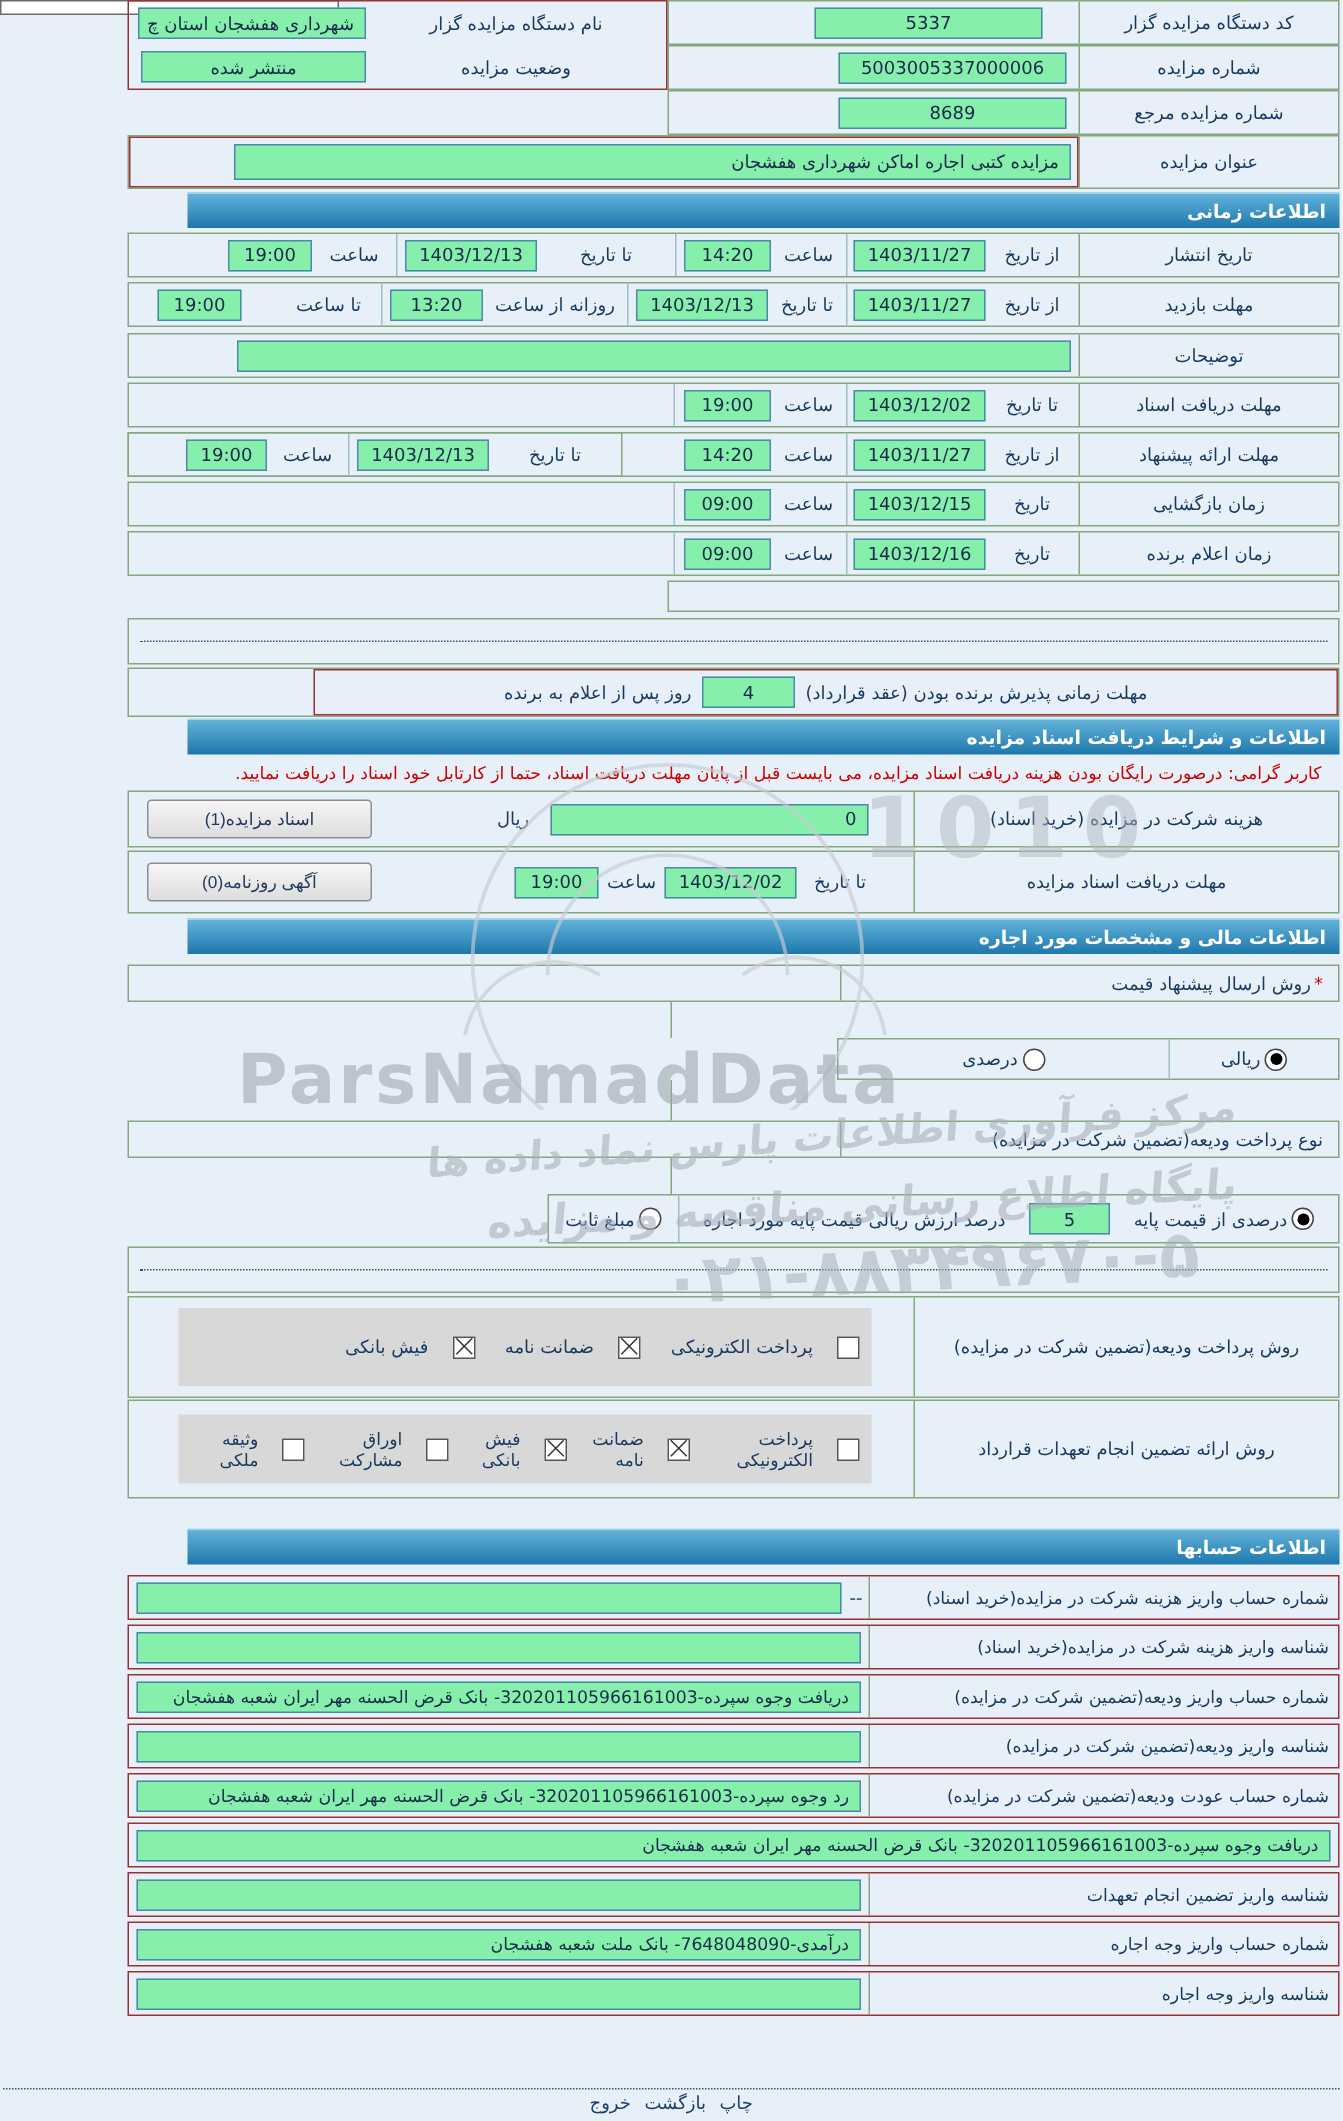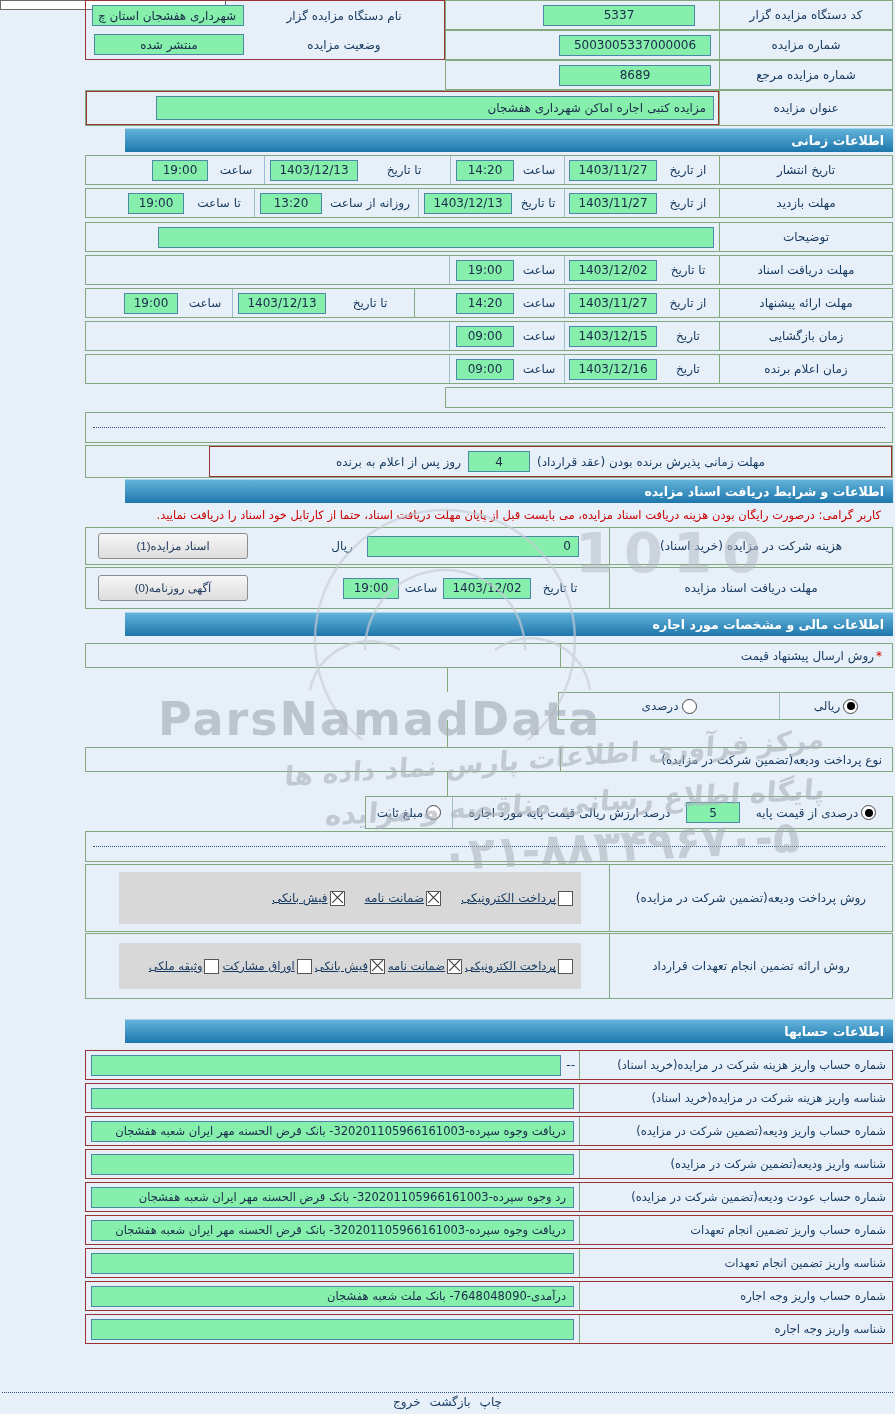--- a/index.html
+++ b/index.html
@@ -28,21 +28,21 @@
   .dashline{border-top:1px dotted #30507c;height:0;}
   .btn{height:26px;background:linear-gradient(#f6f6f6,#dddddd);border:1px solid #8d8d8d;border-radius:3px;
        display:flex;align-items:center;justify-content:center;font-size:11.5px;color:#223a5e;box-sizing:border-box;}
   .radio{width:13px;height:13px;border:1px solid #444;border-radius:50%;background:#fff;display:inline-flex;
          align-items:center;justify-content:center;flex:0 0 auto;}
   .radio.selected::after{content:"";width:8px;height:8px;border-radius:50%;background:#000;}
   .cb{width:13px;height:13px;border:1px solid #555;background:#fff;position:relative;flex:0 0 auto;}
   .cb.checked::before,.cb.checked::after{content:"";position:absolute;top:5px;right:-1px;width:15px;height:1px;background:#333;}
   .cb.checked::before{transform:rotate(45deg);}
   .cb.checked::after{transform:rotate(-45deg);}
-  .cbitem{display:flex;align-items:center;gap:2px;text-decoration:underline;}
+  .cbitem{display:flex;align-items:center;gap:16px;}
   .gray{background:#d8d8d8;display:flex;align-items:center;padding:0 8px;box-sizing:border-box;}
   .conn{position:relative;}
   .connline{position:absolute;top:0;bottom:0;right:445px;width:1px;background:#84a87e;}
   .warn{color:#cc0000;font-size:11.5px;text-align:right;padding:5px 12px 3px 4px;}
   .wm{position:absolute;inset:0;pointer-events:none;z-index:40;}
   .wm *{position:absolute;}
   .footer{position:absolute;left:0;right:0;bottom:0;height:22px;}
   .flinks{position:absolute;top:3px;left:0;right:0;display:flex;justify-content:center;gap:9px;color:#1b3f67;font-size:12px;}
 </style>
 </head>
@@ -109,21 +109,21 @@
       <div class="lc">مهلت بازدید</div>
       <div class="c" style="width:62px;">از تاریخ</div>
       <div class="f" style="width:88px;">1403/11/27</div>
       <div class="sep" style="margin-right:4px;"></div>
       <div class="c" style="width:52px;">تا تاریخ</div>
       <div class="f" style="width:88px;">1403/12/13</div>
       <div class="sep" style="margin-right:5px;"></div>
       <div class="c" style="width:96px;">روزانه از ساعت</div>
       <div class="f" style="width:62px;">13:20</div>
       <div class="sep" style="margin-right:5px;"></div>
-      <div class="c" style="width:70px;">تا ساعت</div>
+      <div class="c" style="width:70px;margin-left:23px;">تا ساعت</div>
       <div class="f" style="width:56px;">19:00</div>
     </div>
 
     <div class="row" style="height:30px;margin-top:4px;">
       <div class="lc">توضیحات</div>
       <div class="f" style="width:556px;margin-right:5px;"></div>
     </div>
 
     <div class="row" style="height:30px;margin-top:3px;">
       <div class="lc">مهلت دریافت اسناد</div>
@@ -323,21 +323,20 @@
     </div>
     <div class="row redb" style="height:30px;margin-top:3px;border-color:#993333;">
       <div class="lc4">شناسه واریز ودیعه(تضمین شرکت در مزایده)</div>
       <div class="f ra" style="flex:1;margin:0 5px;font-size:11.5px;"></div>
     </div>
     <div class="row redb" style="height:30px;margin-top:3px;border-color:#993333;">
       <div class="lc4">شماره حساب عودت ودیعه(تضمین شرکت در مزایده)</div>
       <div class="f ra" style="flex:1;margin:0 5px;font-size:11.5px;">رد وجوه سپرده-320201105966161003- بانک قرض الحسنه مهر ایران شعبه هفشجان</div>
     </div>
     <div class="row redb" style="height:30px;margin-top:3px;border-color:#993333;">
-      <div class="lc4">شماره حساب واریز تضمین انجام تعهدات</div>
       <div class="f ra" style="flex:1;margin:0 5px;font-size:11.5px;">دریافت وجوه سپرده-320201105966161003- بانک قرض الحسنه مهر ایران شعبه هفشجان</div>
     </div>
     <div class="row redb" style="height:30px;margin-top:3px;border-color:#993333;">
       <div class="lc4">شناسه واریز تضمین انجام تعهدات</div>
       <div class="f ra" style="flex:1;margin:0 5px;font-size:11.5px;"></div>
     </div>
     <div class="row redb" style="height:30px;margin-top:3px;border-color:#993333;">
       <div class="lc4">شماره حساب واریز وجه اجاره</div>
       <div class="f ra" style="flex:1;margin:0 5px;font-size:11.5px;">درآمدی-7648048090- بانک ملت شعبه هفشجان</div>
     </div>

